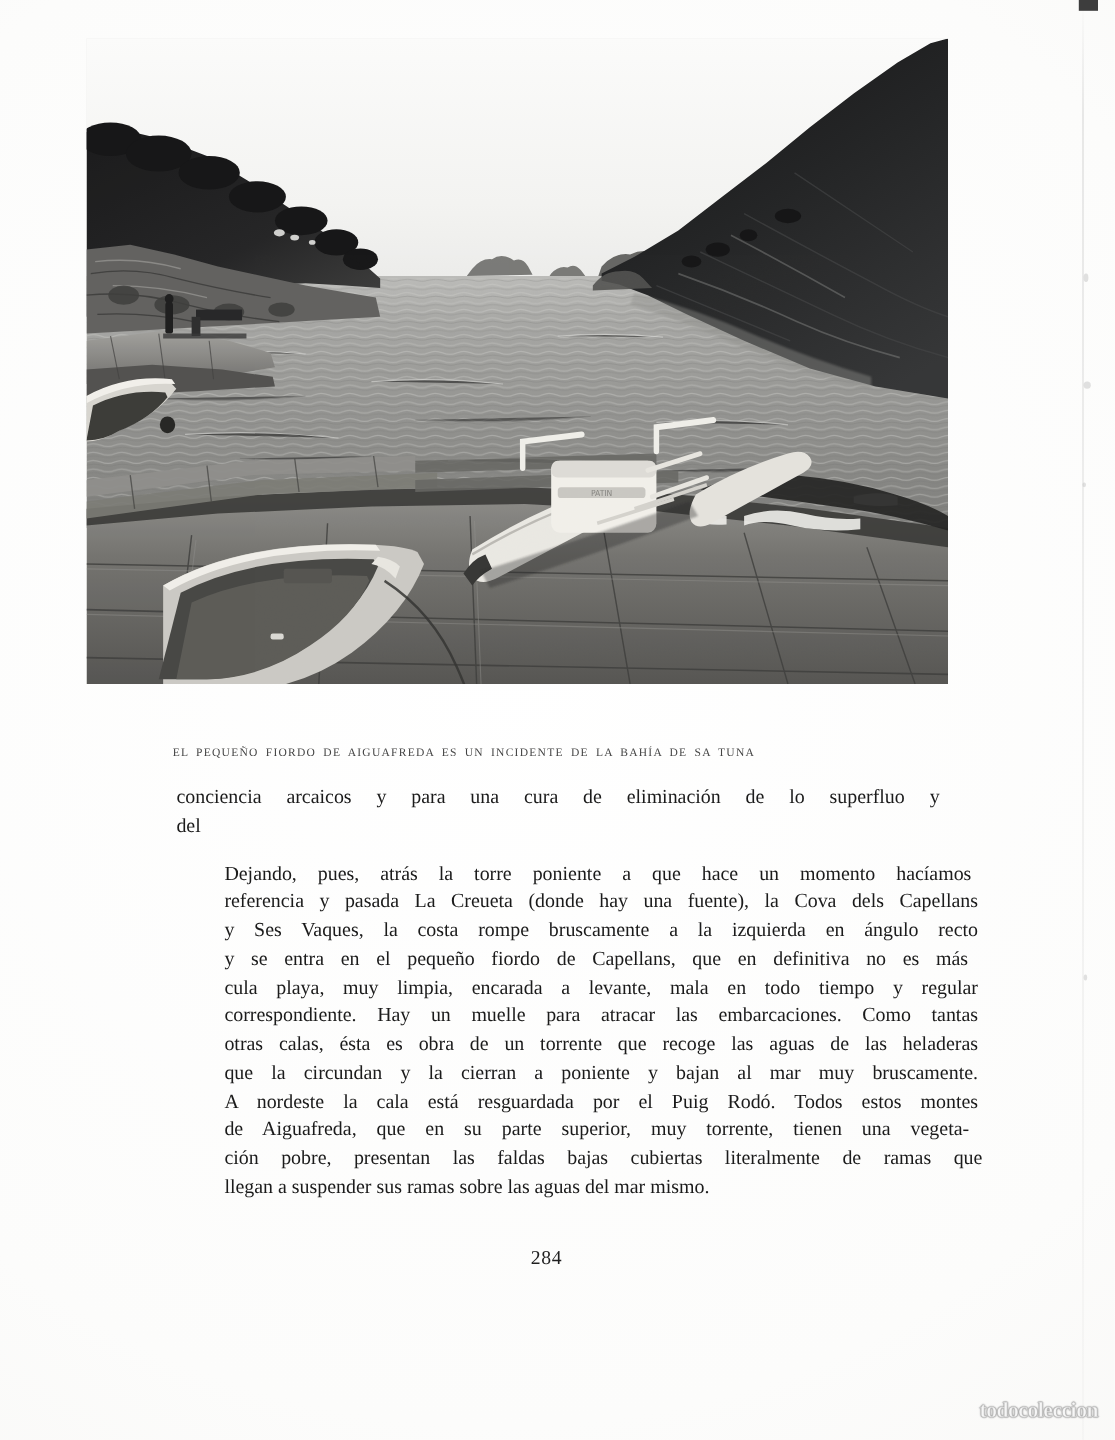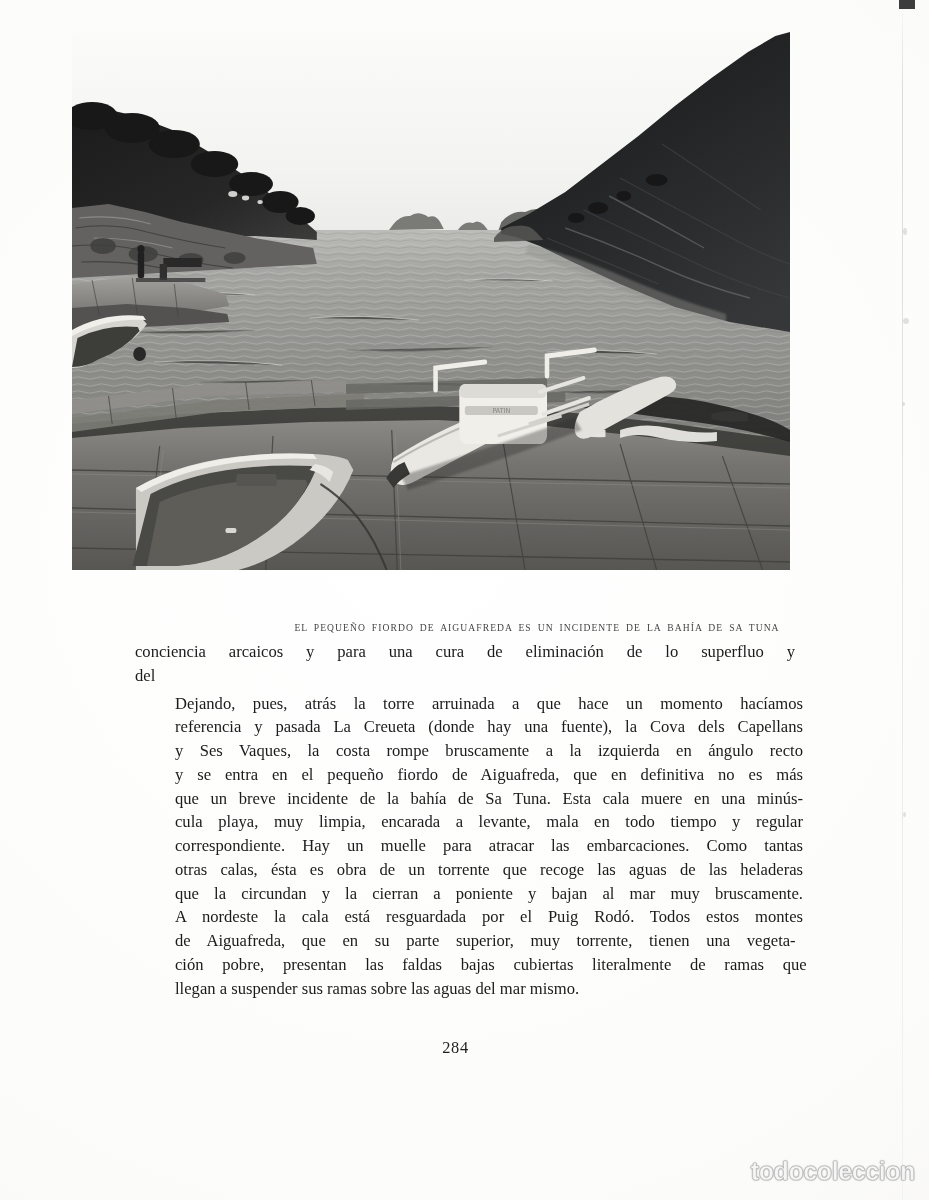--- a/index.html
+++ b/index.html
@@ -63,21 +63,20 @@
     overflow: hidden;
     background: #f2f2f0;
   }
   #photo svg { display: block; width: 100%; height: 100%; }
 
   #photo-caption {
     position: absolute;
     left: 72px;
     top: 590px;
     width: 786px;
-    text-align: center;
     font-family: "Liberation Serif", serif;
     font-size: 9.6px;
     letter-spacing: 1.05px;
     word-spacing: 2.5px;
     color: #2a2a2a;
     font-variant: small-caps;
     text-transform: uppercase;
     opacity: .88;
   }
 
@@ -86,21 +85,21 @@
     position: absolute;
     left: 131px;
     top: 636px;
     width: 668px;
     font-size: 16.6px;
     line-height: 23.75px;
     color: #1c1c1c;
     text-align: justify;
     text-justify: inter-word;
   }
-  #body-text p { margin: 4px; }
+  #body-text p { margin: 16px; }
   #body-text p.indent { text-indent: 40px; }
 
   .ln {
     display: block;
     white-space: nowrap;
     text-align: justify;
     color: #1b1b1b;
   }
   
   .ln.just {
@@ -120,22 +119,22 @@
     font-size: 16.4px;
     color: #1f1f1f;
     letter-spacing: .6px;
   }
 
   
   #watermark {
     position: absolute;
     right: 14px;
     bottom: 14px;
-    font-family: Liberation Sans, sans-serif;
-    font-size: 25px;
+    font-family: Liberation Serif, serif;
+    font-size: 18px;
     font-weight: bold;
     letter-spacing: -0.4px;
     color: rgba(255,255,255,0.92);
     text-shadow:
        0 0 1px rgba(120,120,120,0.50),
        1px 0 1px rgba(140,140,140,0.35),
       -1px 0 1px rgba(140,140,140,0.35),
        0 1px 1px rgba(140,140,140,0.35),
        0 -1px 1px rgba(140,140,140,0.35);
     -webkit-text-stroke: 0.7px rgba(165,165,165,0.55);
@@ -430,25 +429,24 @@
 
   <div id="body-text">
 
     <p>
       <span class="ln just" style="word-spacing: 15.8125px;">
         <span>conciencia arcaicos y para una cura de eliminación de lo superfluo y del</span>
       </span>
     </p>
 
     <p class="indent">
-      <span class="ln" style="text-indent: 40px; word-spacing: 13.3182px;">Dejando, pues, atrás la torre arruinada a que hace un momento hacíamos</span>
+      <span class="ln" style="text-indent: 40px; word-spacing: 13.3182px;">Dejando, pues, atrás la torre poniente a que hace un momento hacíamos</span>
       <span class="ln" style="word-spacing: 8.75521px;">referencia y pasada La Creueta (donde hay una fuente), la Cova dels Capellans</span>
       <span class="ln" style="word-spacing: 12.3099px;">y Ses Vaques, la costa rompe bruscamente a la izquierda en ángulo recto</span>
-      <span class="ln" style="word-spacing: 9.73884px;">y se entra en el pequeño fiordo de Aiguafreda, que en definitiva no es más</span>
-      <span class="ln" style="word-spacing: 7.46042px;">que un breve incidente de la bahía de Sa Tuna. Esta cala muere en una minús-</span>
+      <span class="ln" style="word-spacing: 9.73884px;">y se entra en el pequeño fiordo de Capellans, que en definitiva no es más</span>
       <span class="ln" style="word-spacing: 11.4414px;">cula playa, muy limpia, encarada a levante, mala en todo tiempo y regular</span>
       <span class="ln" style="word-spacing: 13.0035px;">correspondiente. Hay un muelle para atracar las embarcaciones. Como tantas</span>
       <span class="ln" style="word-spacing: 9.01897px;">otras calas, ésta es obra de un torrente que recoge las aguas de las heladeras</span>
       <span class="ln" style="word-spacing: 10.9519px;">que la circundan y la cierran a poniente y bajan al mar muy bruscamente.</span>
       <span class="ln" style="word-spacing: 11.7096px;">A nordeste la cala está resguardada por el Puig Rodó. Todos estos montes</span>
       <span class="ln" style="word-spacing: 12.5px;">de Aiguafreda, que en su parte superior, muy torrente, tienen una vegeta-</span>
       <span class="ln" style="word-spacing: 14.5563px;">ción pobre, presentan las faldas bajas cubiertas literalmente de ramas que</span>
       <span class="ln last">llegan a suspender sus ramas sobre las aguas del mar mismo.</span>
     </p>
   </div>

